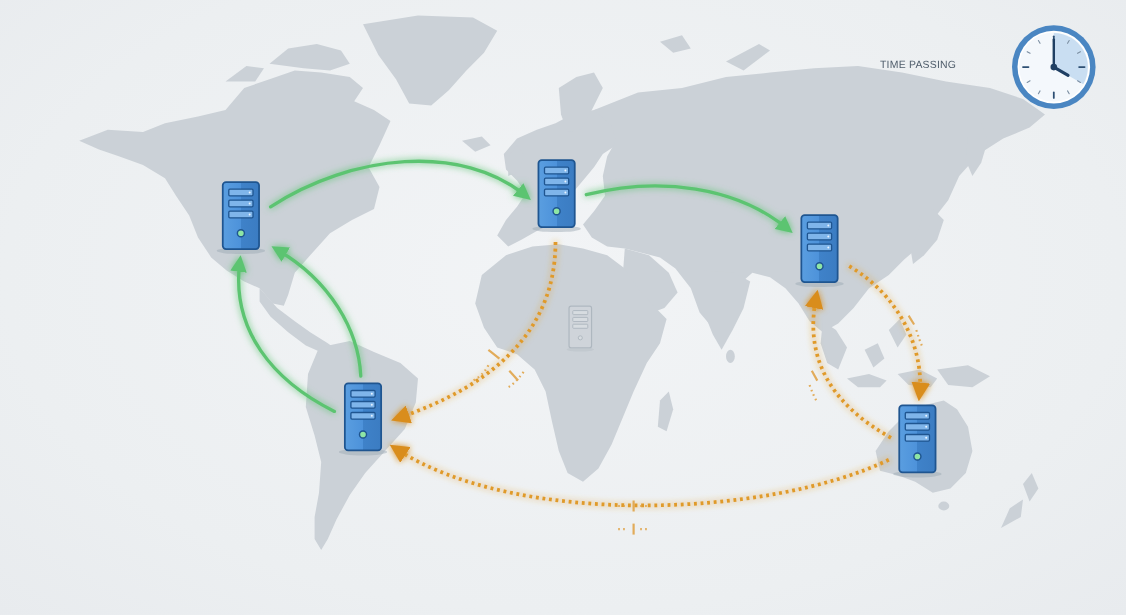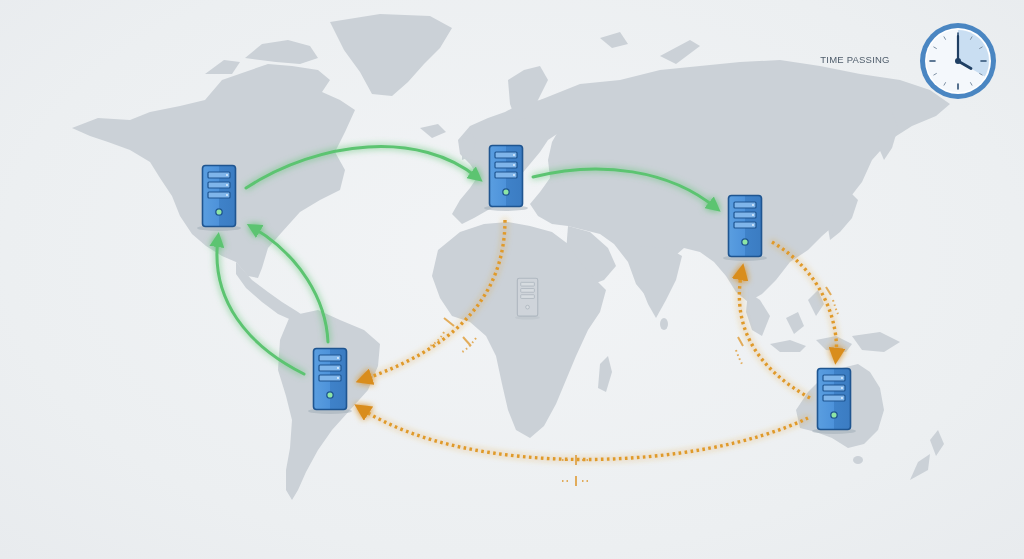--- a/index.html
+++ b/index.html
@@ -1,19 +1,19 @@
 <!DOCTYPE html>
 <html><head>
 <meta charset="utf-8">
 <style>
   html, body { margin:0; padding:0; }
   body { width:1024px; height:559px; overflow:hidden; background:#eef1f3; font-family:"Liberation Sans", sans-serif; }
   #stage { position:relative; width:1024px; height:559px; background:radial-gradient(ellipse at 50% 45%, #f2f4f6 0%, #eceff1 70%, #e8ebee 100%); }
   svg#map { position:absolute; left:0; top:0; }
-  .time-label { position:absolute; left:800px; top:54px; width:110px; text-align:center; font-size:9.5px; letter-spacing:0.2px; color:#4f5d6b; }
+  .time-label { position:absolute; left:800px; top:54px; width:110px; text-align:left; font-size:9.5px; letter-spacing:0.2px; color:#4f5d6b; }
 </style>
 </head>
 <body>
 
 <div id="stage">
 
 <svg id="map" width="1024" height="559" viewBox="0 0 1024 559" xmlns="http://www.w3.org/2000/svg">
   <defs>
     <filter id="glowG" x="-20%" y="-20%" width="140%" height="140%">
       <feGaussianBlur stdDeviation="3.5" result="b"></feGaussianBlur>

